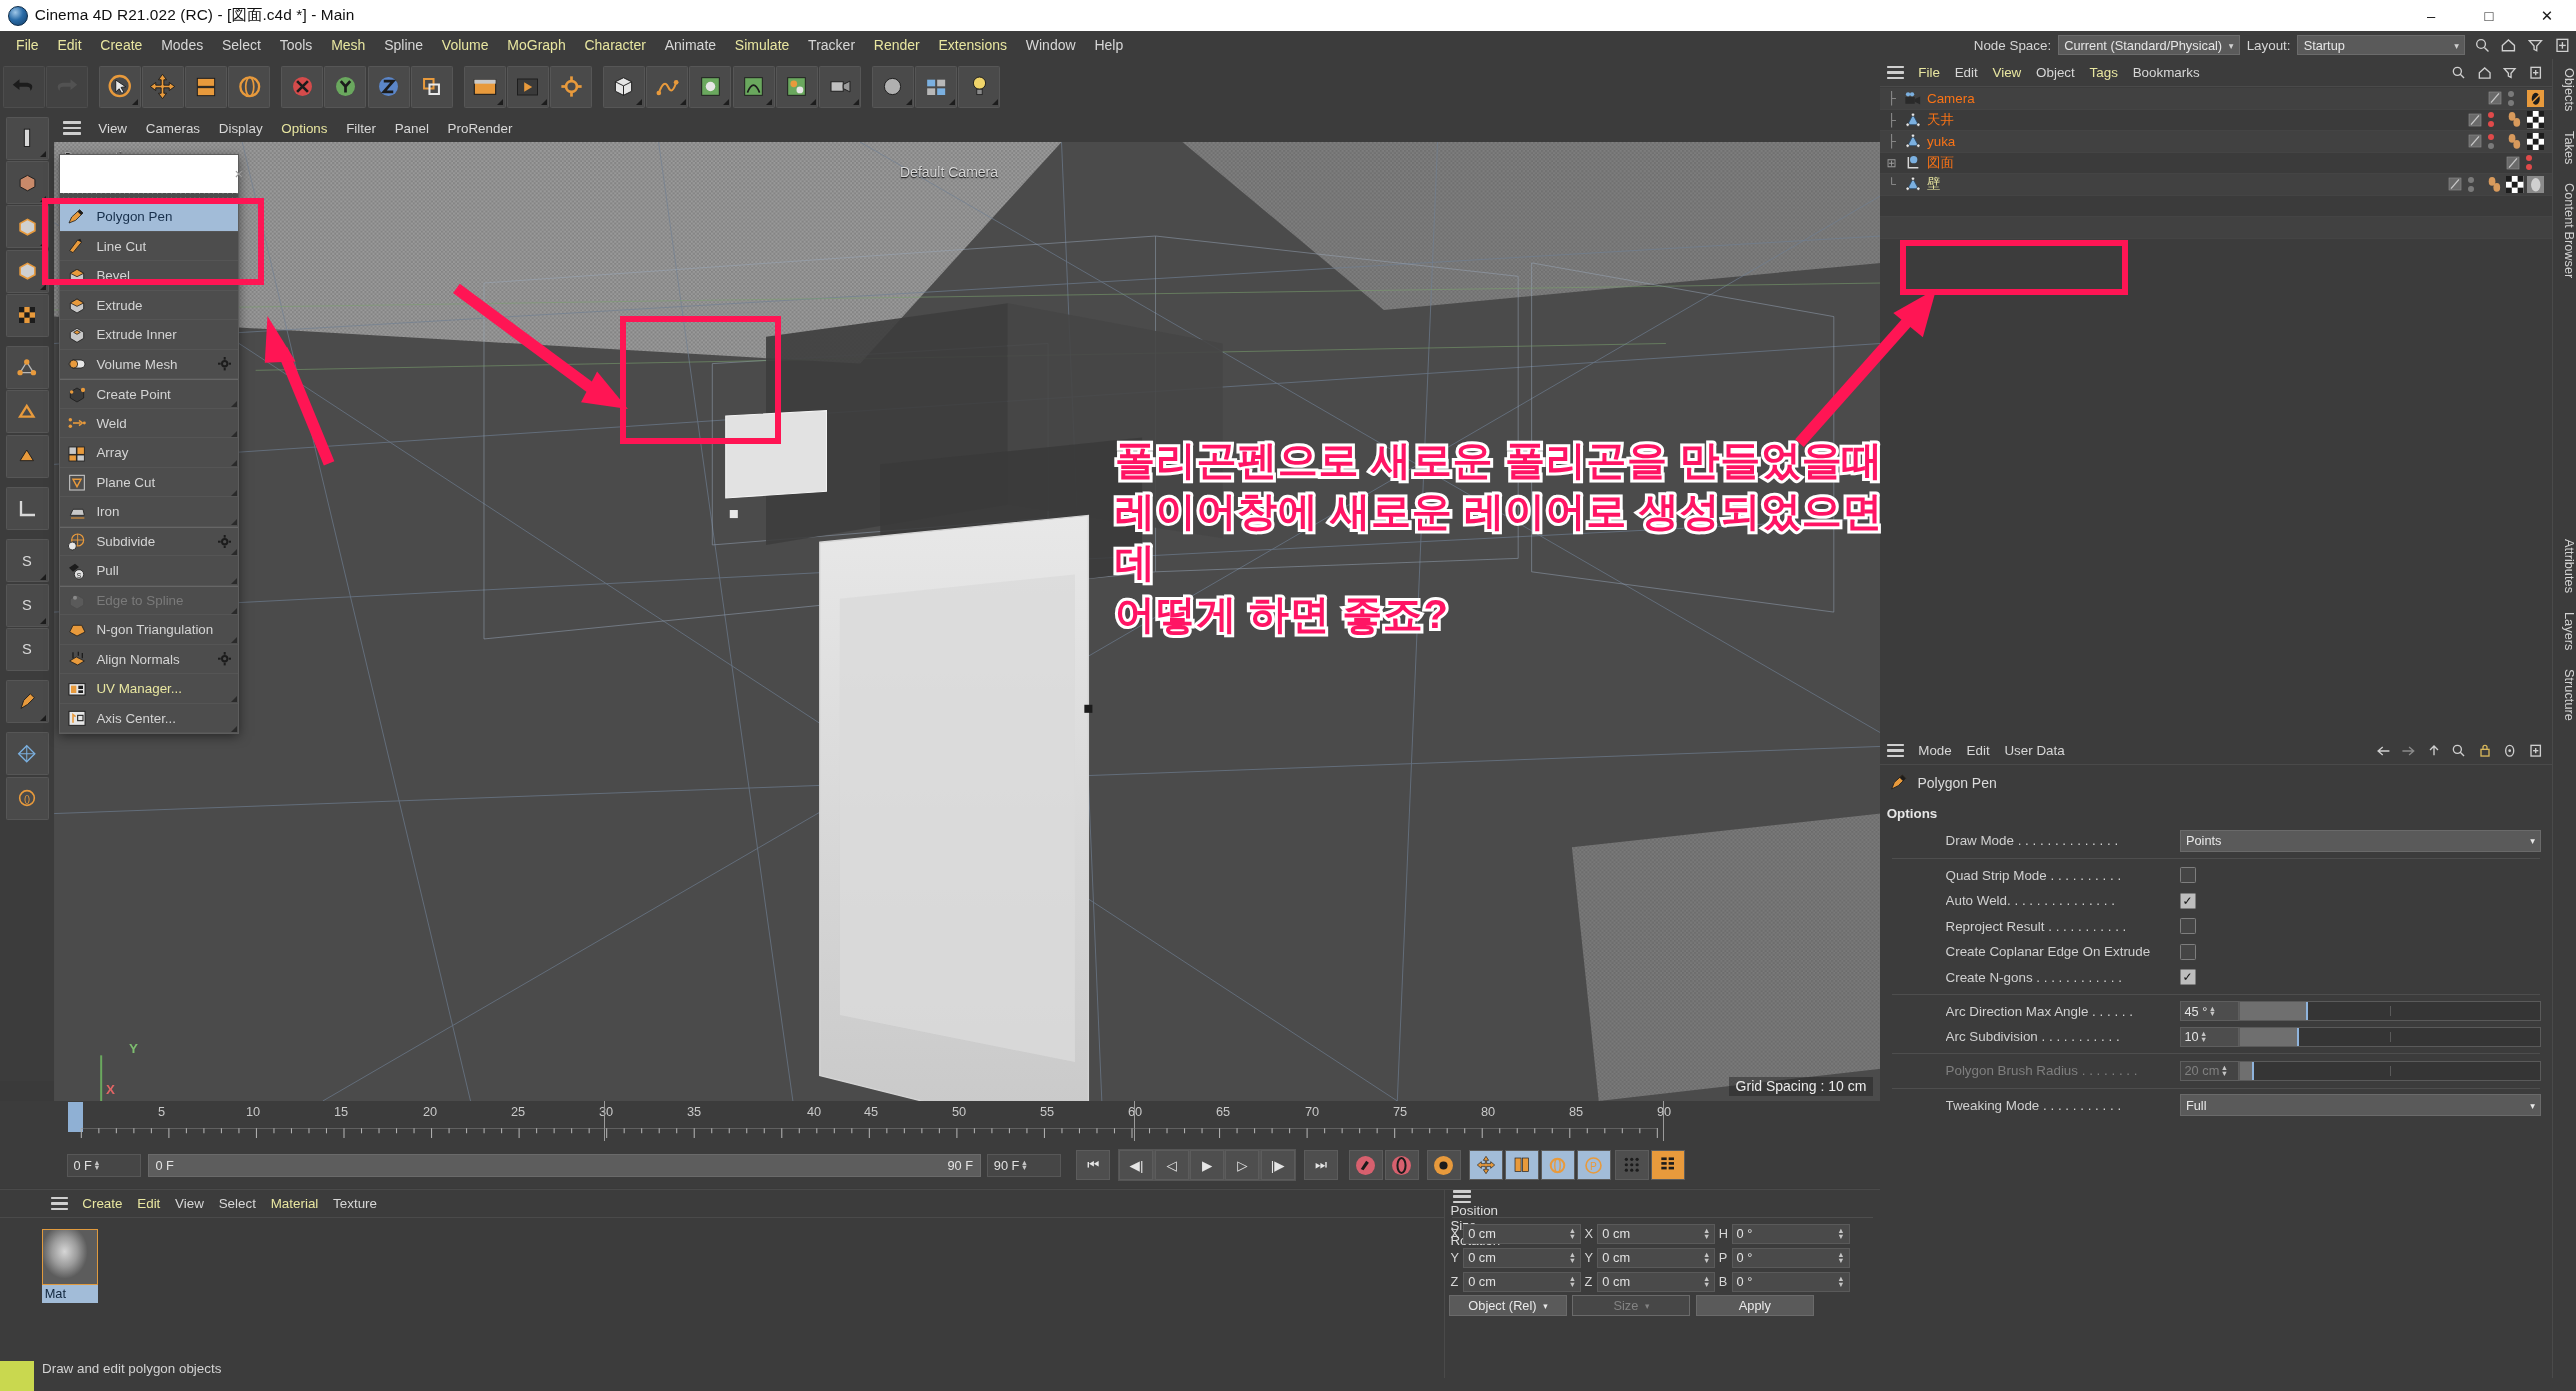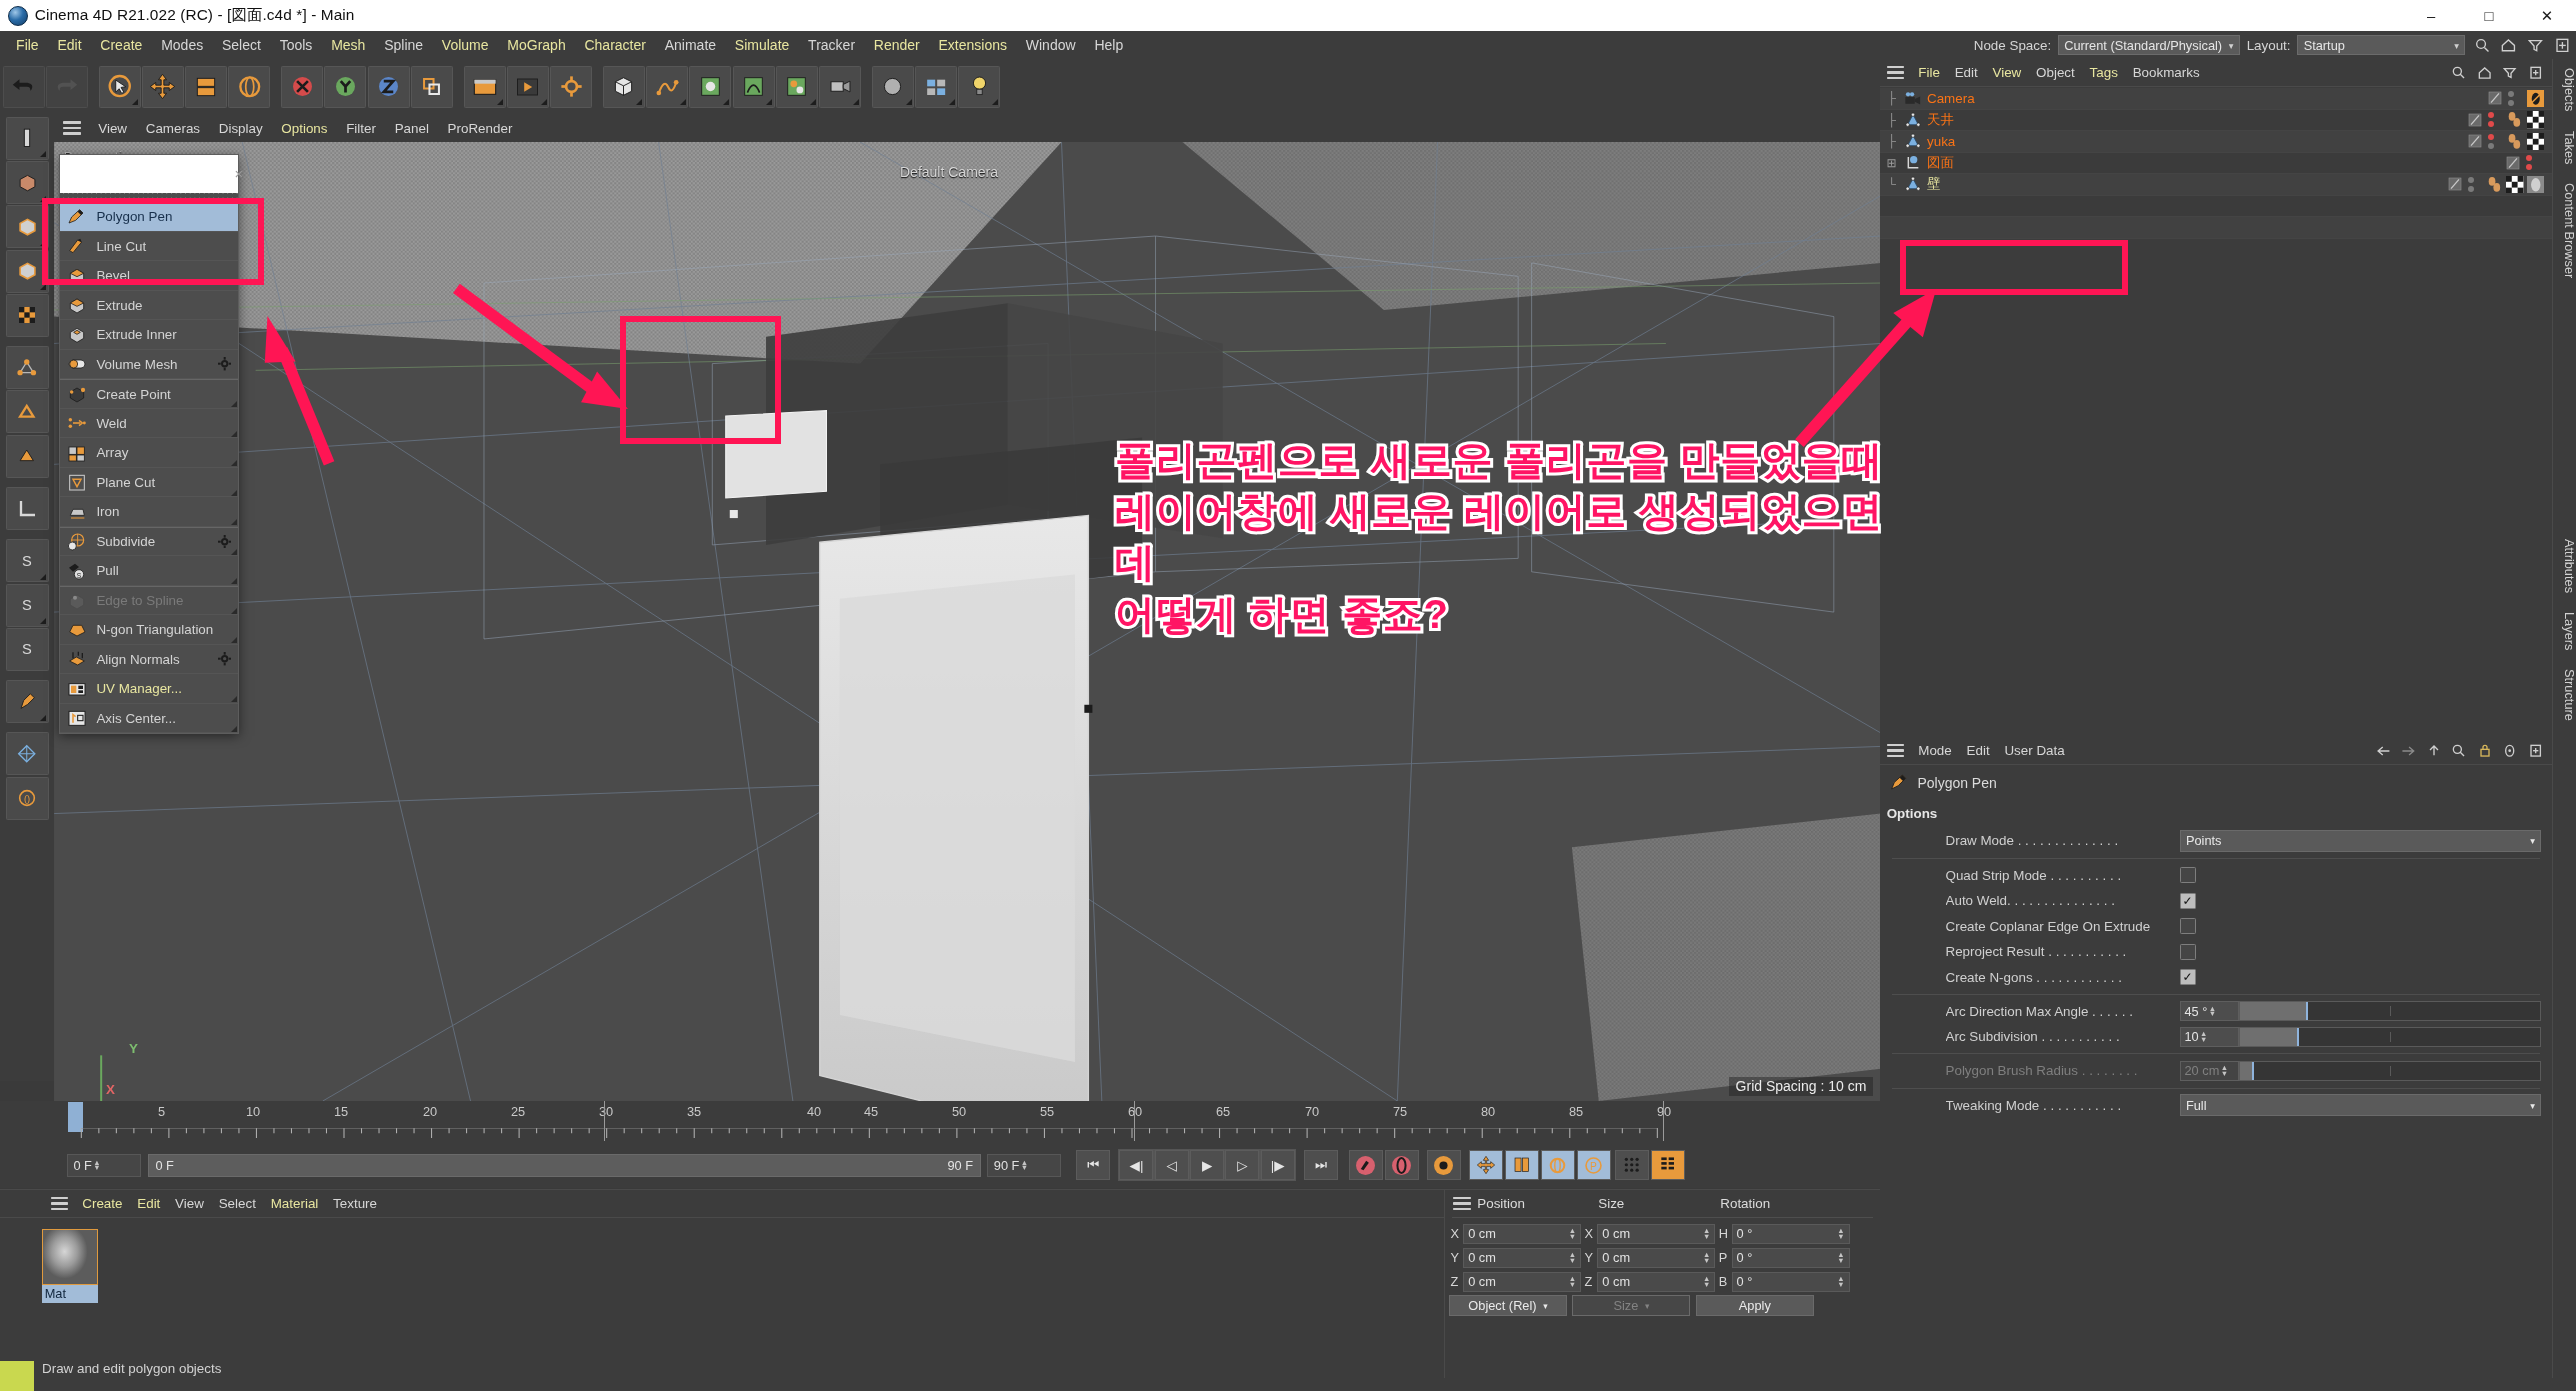--- a/index.html
+++ b/index.html
@@ -288,21 +288,21 @@
   }
   .mat-name {
     background: #a2bcd8; color: #10253c; font-size: 12.8px; padding: 1.3px 2.7px; text-align: left;
   }
 
   
   .coords {
     position: absolute; left: 1444px; top: 1189px; width: 436px; height: 189px;
     background: #3c3c3c; border-left: 0.7px solid #4a4a4a; border-top: 0.7px solid #4a4a4a;
   }
-  .co-head { display: flex; align-items: center; height: 27px; padding-left: 5.4px; }
+  .co-head { display: flex; height: 27px; padding-left: 5.4px; flex-direction: column; }
   .co-head .h { font-size: 13.4px; color: #dcdcdc; }
   .co-grid { padding: 4px 6.7px 0 5.4px; }
   .co-line { display: flex; align-items: center; gap: 3.4px; height: 24px; }
   .co-ax { font-size: 12.8px; color: #d6d6d6; width: 9.4px; }
   .co-field {
     width: 118px; height: 20px; background: #4a4a4a; border: 0.7px solid #5a5a5a;
     display: flex; align-items: center; padding: 0 4px; color: #e2e2e2; font-size: 12.8px;
   }
   .co-btn {
     height: 21.5px; display: flex; align-items: center; justify-content: center;
@@ -1304,25 +1304,25 @@
           <div class="attr-sep"></div>
           <div class="attr-row">
             <span class="attr-label">Quad Strip Mode . . . . . . . . . .</span>
             <span class="chk"></span>
           </div>
           <div class="attr-row">
             <span class="attr-label">Auto Weld. . . . . . . . . . . . . . .</span>
             <span class="chk on">✓</span>
           </div>
           <div class="attr-row">
+            <span class="attr-label">Reproject Result . . . . . . . . . . .</span>
+            <span class="chk"></span>
+          </div>
+          <div class="attr-row">
             <span class="attr-label">Create Coplanar Edge On Extrude</span>
-            <span class="chk"></span>
-          </div>
-          <div class="attr-row">
-            <span class="attr-label">Reproject Result . . . . . . . . . . .</span>
             <span class="chk"></span>
           </div>
           <div class="attr-row">
             <span class="attr-label">Create N-gons . . . . . . . . . . . .</span>
             <span class="chk on">✓</span>
           </div>
           <div class="attr-sep"></div>
           <div class="attr-row">
             <span class="attr-label">Arc Direction Max Angle . . . . . .</span>
             <span class="numbox">

